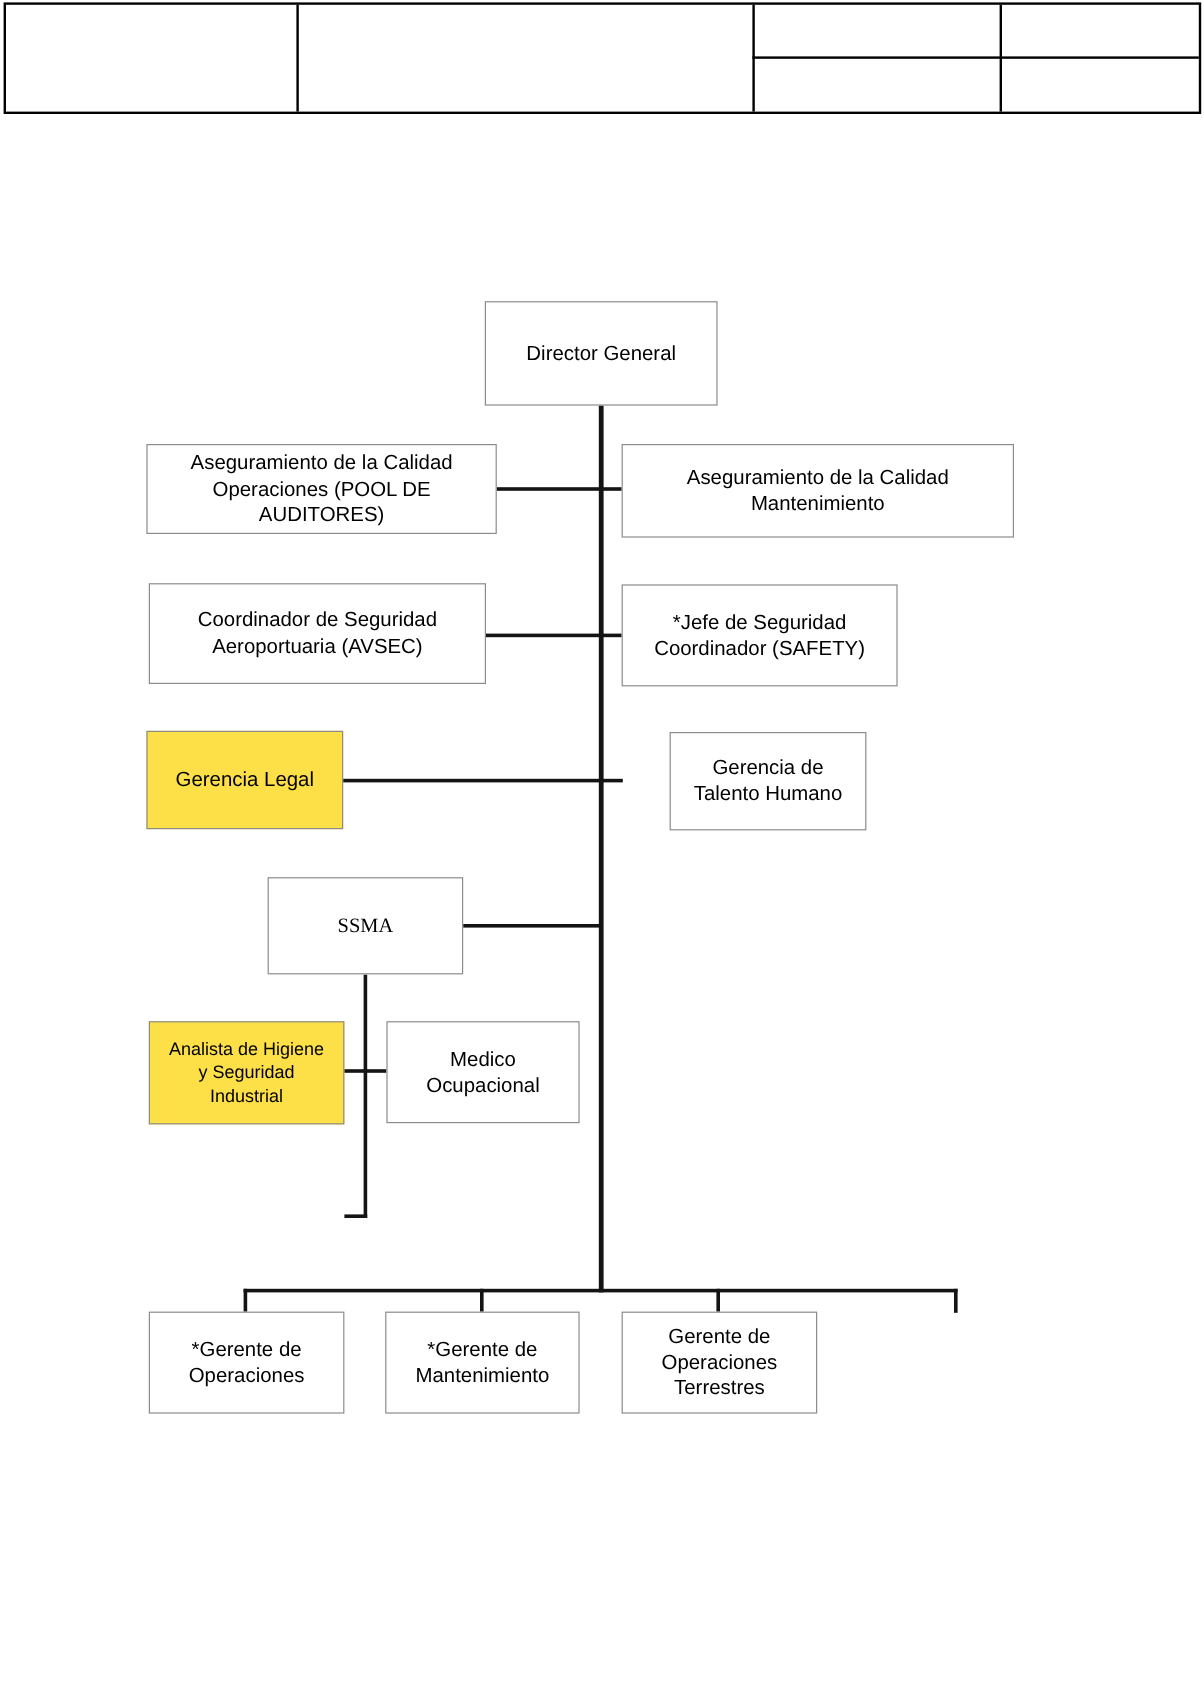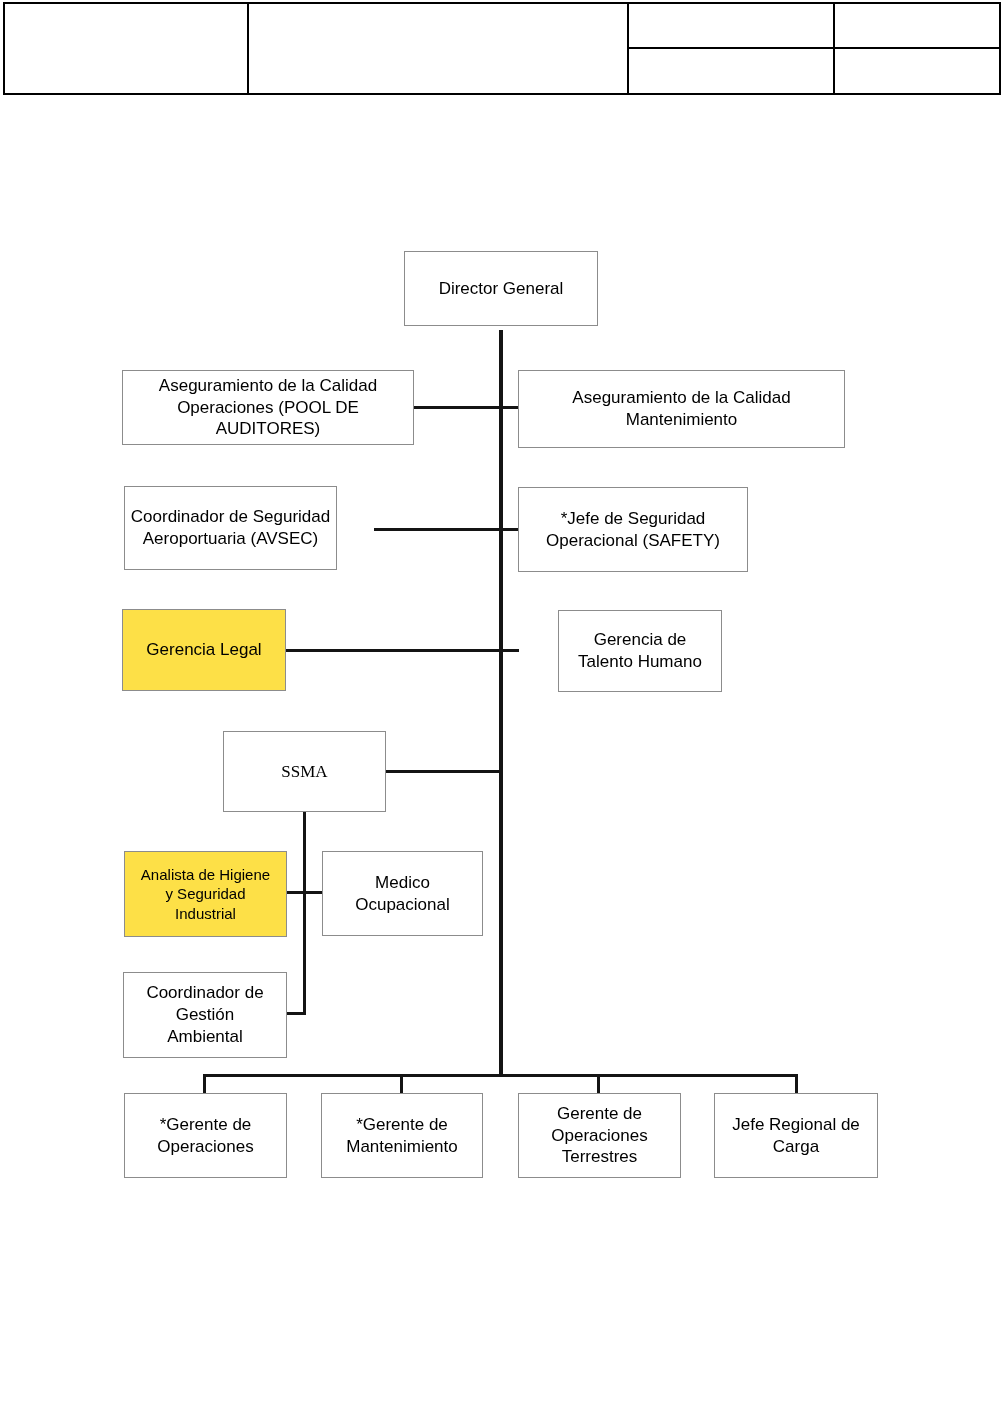--- a/index.html
+++ b/index.html
@@ -71,46 +71,41 @@
       <div class="line" style="left: 285px; top: 649px; width: 234px; height: 3px; background: rgb(20, 20, 20);"></div>
       <div class="line" style="left: 385px; top: 770px; width: 116px; height: 3px; background: rgb(20, 20, 20);"></div>
       <div class="line" style="left: 303px; top: 812px; width: 3px; height: 203px; background: rgb(20, 20, 20);"></div>
       <div class="line" style="left: 286px; top: 891px; width: 37px; height: 3px; background: rgb(20, 20, 20);"></div>
       <div class="line" style="left: 287px; top: 1012px; width: 19px; height: 3px; background: rgb(20, 20, 20);"></div>
       <div class="line" style="left: 203px; top: 1074px; width: 595px; height: 3px; background: rgb(20, 20, 20);"></div>
       <div class="line" style="left: 203px; top: 1074px; width: 3px; height: 20px; background: rgb(20, 20, 20);"></div>
       <div class="line" style="left: 400px; top: 1074px; width: 3px; height: 20px; background: rgb(20, 20, 20);"></div>
       <div class="line" style="left: 597px; top: 1074px; width: 3px; height: 20px; background: rgb(20, 20, 20);"></div>
       <div class="line" style="left: 795px; top: 1074px; width: 3px; height: 20px; background: rgb(20, 20, 20);"></div>
-      <div class="node" style="left: 404px; top: 251px; width: 194px; height: 75px; font-size: 17px; border-color: rgb(140, 140, 140); color: rgb(0, 0, 0); background: rgb(255, 255, 255);"><span>Director General</span></div>
+      <div class="node" style="left: 404px; top: 251px; width: 194px; height: 87px; font-size: 17px; border-color: rgb(140, 140, 140); color: rgb(0, 0, 0); background: rgb(255, 255, 255);"><span>Director General</span></div>
       <div class="node" style="left: 122px; top: 370px; width: 292px; height: 75px; font-size: 17px; border-color: rgb(140, 140, 140); color: rgb(0, 0, 0); background: rgb(255, 255, 255);"><span>Aseguramiento de la Calidad
 Operaciones (POOL DE
 AUDITORES)</span></div>
       <div class="node" style="left: 518px; top: 370px; width: 327px; height: 78px; font-size: 17px; border-color: rgb(140, 140, 140); color: rgb(0, 0, 0); background: rgb(255, 255, 255);"><span>Aseguramiento de la Calidad
 Mantenimiento</span></div>
-      <div class="node" style="left: 124px; top: 486px; width: 213px; height: 84px; font-size: 17px; border-color: rgb(140, 140, 140); color: rgb(0, 0, 0); background: rgb(255, 255, 255);"><span>Coordinador de Seguridad
+      <div class="node" style="left: 124px; top: 486px; width: 281px; height: 84px; font-size: 17px; border-color: rgb(140, 140, 140); color: rgb(0, 0, 0); background: rgb(255, 255, 255);"><span>Coordinador de Seguridad
 Aeroportuaria (AVSEC)</span></div>
       <div class="node" style="left: 518px; top: 487px; width: 230px; height: 85px; font-size: 17px; border-color: rgb(140, 140, 140); color: rgb(0, 0, 0); background: rgb(255, 255, 255);"><span>*Jefe de Seguridad
-Operacional (SAFETY)</span></div>
+Coordinador (SAFETY)</span></div>
       <div class="node" style="left: 122px; top: 609px; width: 164px; height: 82px; font-size: 17px; border-color: rgb(140, 140, 140); color: rgb(0, 0, 0); background: #fde047;"><span>Gerencia Legal</span></div>
       <div class="node" style="left: 518px; top: 610px; width: 164px; height: 82px; font-size: 17px; border-color: rgb(140, 140, 140); color: rgb(0, 0, 0); background: rgb(255, 255, 255); margin-left: 40px;"><span>Gerencia de
 Talento Humano</span></div>
       <div class="node" style="left: 223px; top: 731px; width: 163px; height: 81px; font-size: 17px; border-color: rgb(140, 140, 140); color: rgb(0, 0, 0); background: rgb(255, 255, 255); font-family: Liberation Serif, serif;"><span>SSMA</span></div>
       <div class="node" style="left: 124px; top: 851px; width: 163px; height: 86px; font-size: 15px; border-color: rgb(140, 140, 140); color: rgb(0, 0, 0); background: #fde047;"><span>Analista de Higiene
 y Seguridad
 Industrial</span></div>
       <div class="node" style="left: 322px; top: 851px; width: 161px; height: 85px; font-size: 17px; border-color: rgb(140, 140, 140); color: rgb(0, 0, 0); background: rgb(255, 255, 255);"><span>Medico
 Ocupacional</span></div>
-      <div class="node" style="left: 123px; top: 972px; width: 164px; height: 86px; font-size: 17px; border-color: rgb(140, 140, 140); color: rgb(0, 0, 0); background: rgb(255, 255, 255);"><span>Coordinador de
-Gestión
-Ambiental</span></div>
       <div class="node" style="left: 124px; top: 1093px; width: 163px; height: 85px; font-size: 17px; border-color: rgb(140, 140, 140); color: rgb(0, 0, 0); background: rgb(255, 255, 255);"><span>*Gerente de
 Operaciones</span></div>
       <div class="node" style="left: 321px; top: 1093px; width: 162px; height: 85px; font-size: 17px; border-color: rgb(140, 140, 140); color: rgb(0, 0, 0); background: rgb(255, 255, 255);"><span>*Gerente de
 Mantenimiento</span></div>
       <div class="node" style="left: 518px; top: 1093px; width: 163px; height: 85px; font-size: 17px; border-color: rgb(140, 140, 140); color: rgb(0, 0, 0); background: rgb(255, 255, 255);"><span>Gerente de
 Operaciones
 Terrestres</span></div>
-      <div class="node" style="left: 714px; top: 1093px; width: 164px; height: 85px; font-size: 17px; border-color: rgb(140, 140, 140); color: rgb(0, 0, 0); background: rgb(255, 255, 255);"><span>Jefe Regional de
-Carga</span></div>
     </div>
 
 </div>
 
 </body></html>

